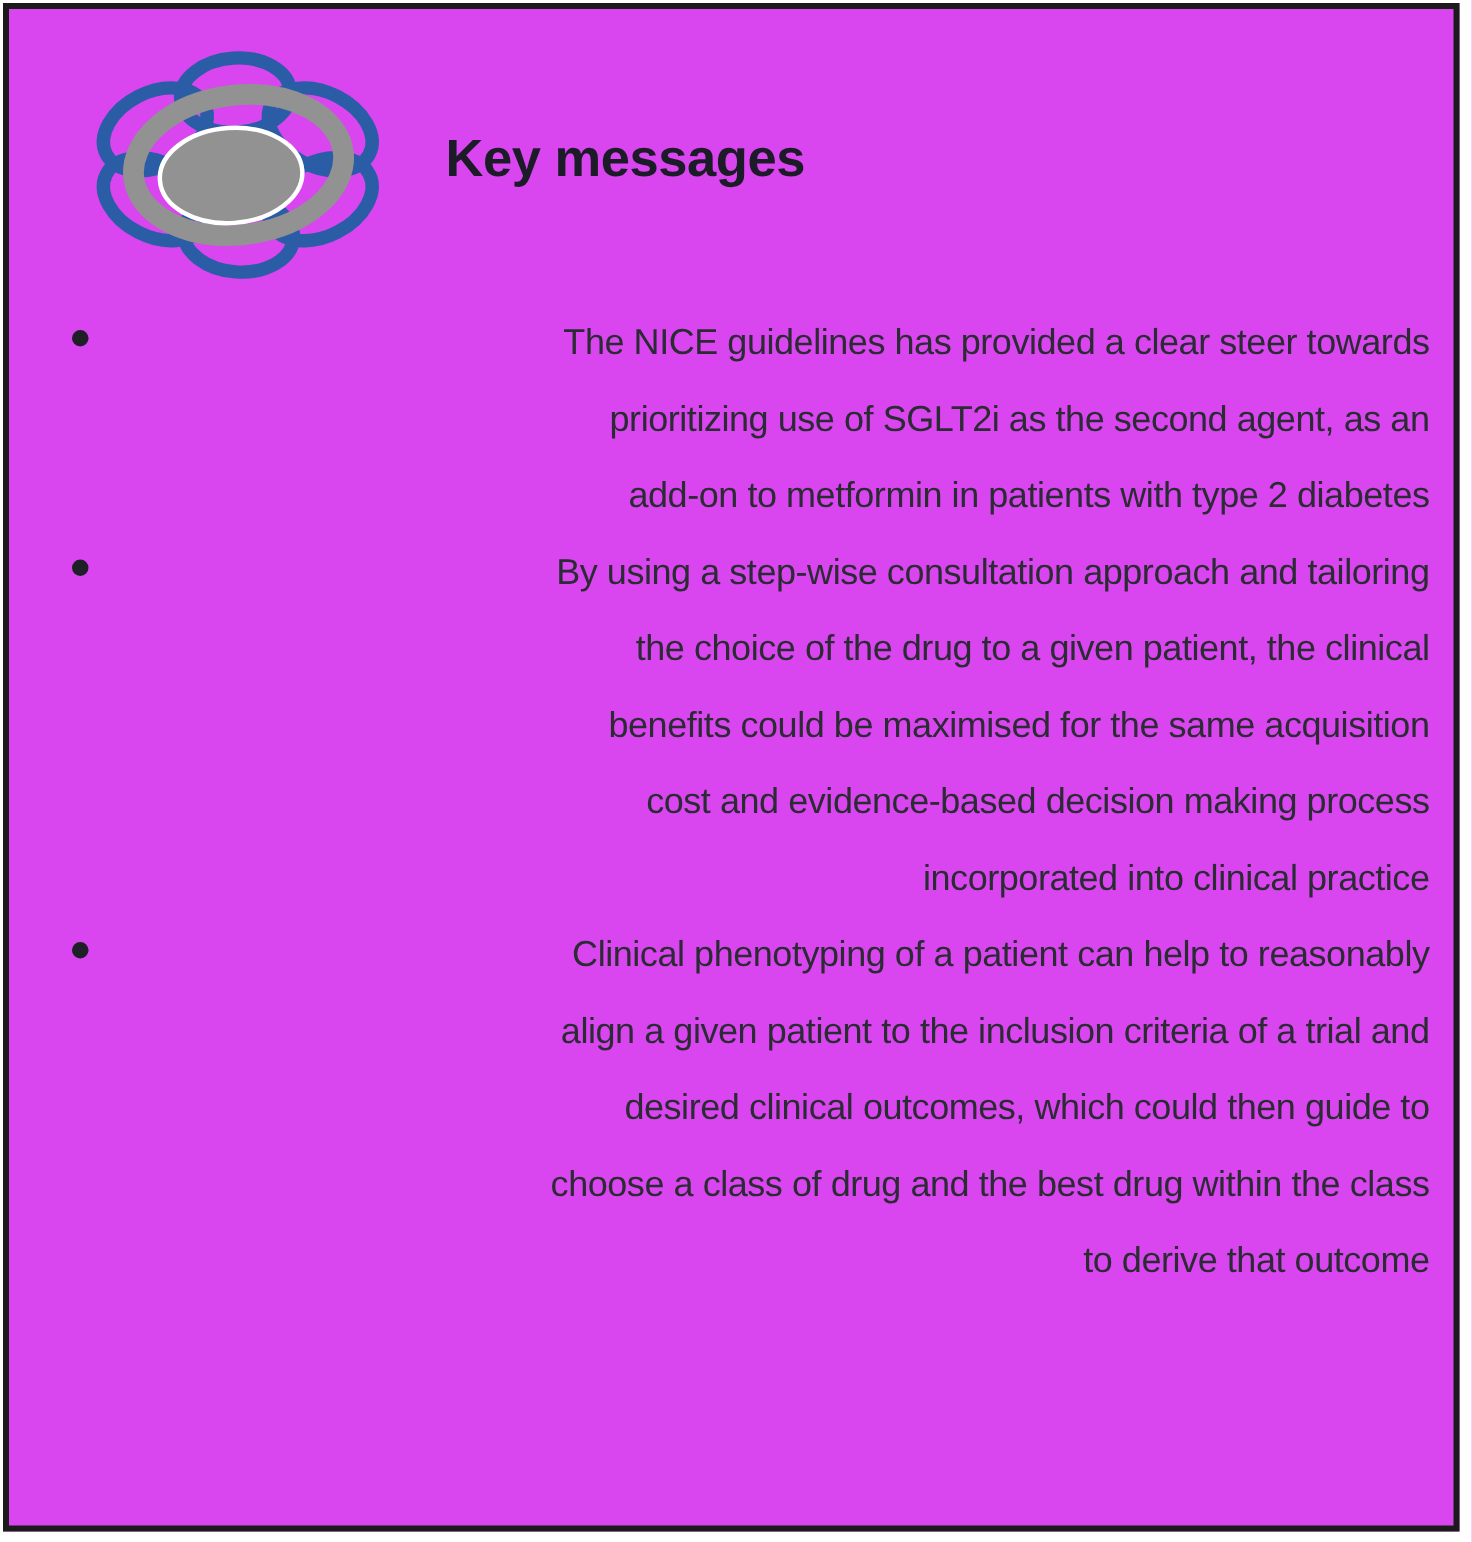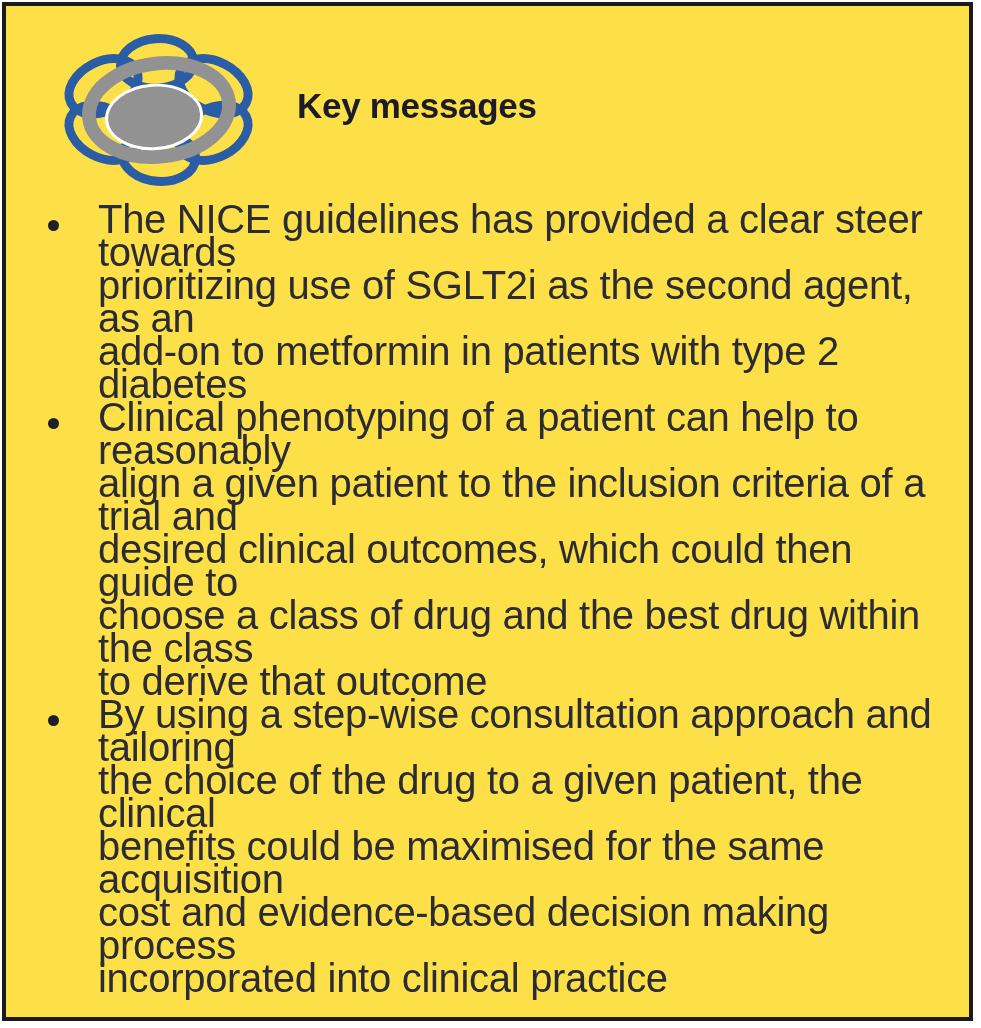--- a/index.html
+++ b/index.html
@@ -12,21 +12,21 @@
     overflow: hidden;
   }
   .frame {
     position: absolute;
     left: 2px;
     top: 2px;
     width: 971px;
     height: 1019px;
     box-sizing: border-box;
     border: 4px solid #1b1b1b;
-    background: #fde047;
+    background: #d946ef;
   }
   .logo {
     position: absolute;
     left: 46px;
     top: 24px;
     width: 218px;
     height: 162px;
   }
   .title {
     position: absolute;
@@ -58,24 +58,25 @@
     left: 0px;
     top: 17px;
     width: 11px;
     height: 11px;
     border-radius: 50%;
     background: #1f1f28;
   }
   ul.messages li .txt {
     display: block;
     white-space: pre-line;
-    font-size: 40px;
-    line-height: 33px;
+    font-size: 24px;
+    line-height: 51px;
     letter-spacing: -0.3px;
     color: #2b2b34;
+    text-align: right;
   }
 </style>
 </head>
 <body>
 
 <div class="frame">
 
   <svg class="logo" viewBox="0 0 220 160" aria-hidden="true">
 
     <g fill="none" stroke="#2a5da5" stroke-width="9">
@@ -96,29 +97,29 @@
 
   <ul class="messages">
     <li>
       <span class="dot"></span>
       <span class="txt">The NICE guidelines has provided a clear steer towards
 prioritizing use of SGLT2i as the second agent, as an
 add-on to metformin in patients with type 2 diabetes</span>
     </li>
     <li>
       <span class="dot"></span>
+      <span class="txt">By using a step-wise consultation approach and tailoring
+the choice of the drug to a given patient, the clinical
+benefits could be maximised for the same acquisition
+cost and evidence-based decision making process
+incorporated into clinical practice</span>
+    </li>
+    <li>
+      <span class="dot"></span>
       <span class="txt">Clinical phenotyping of a patient can help to reasonably
 align a given patient to the inclusion criteria of a trial and
 desired clinical outcomes, which could then guide to
 choose a class of drug and the best drug within the class
 to derive that outcome</span>
     </li>
-    <li>
-      <span class="dot"></span>
-      <span class="txt">By using a step-wise consultation approach and tailoring
-the choice of the drug to a given patient, the clinical
-benefits could be maximised for the same acquisition
-cost and evidence-based decision making process
-incorporated into clinical practice</span>
-    </li>
   </ul>
 
 </div>
 
 </body></html>

